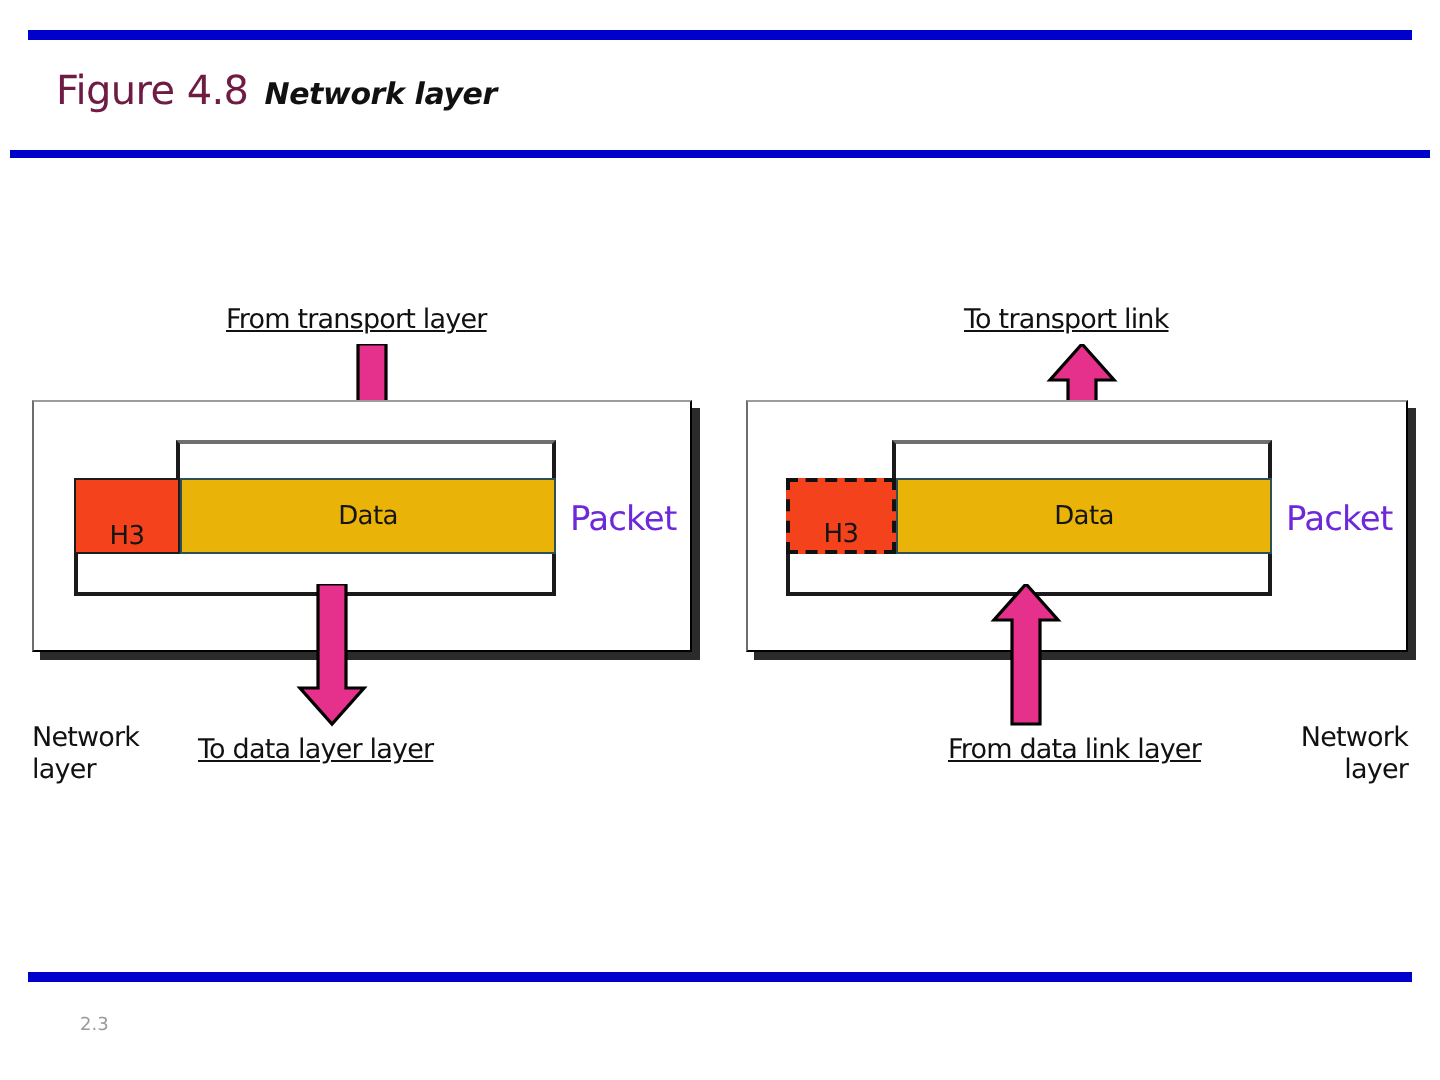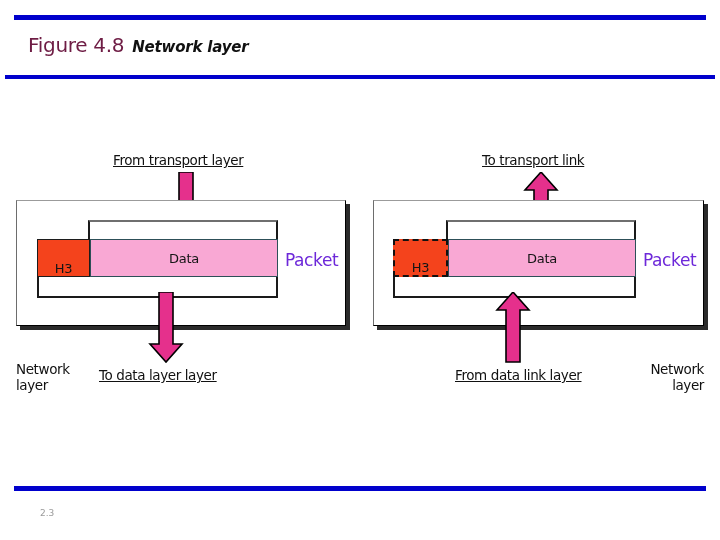--- a/index.html
+++ b/index.html
@@ -117,21 +117,21 @@
     font-size: 13px;
     font-family: "DejaVu Sans", sans-serif;
     color: #151515;
     letter-spacing: -0.3px;
   }
   .hdr-box.solid { border: 1px solid #1c1c1c; }
   .hdr-box.dashed { border: 2px dashed #111111; }
 
   .data-box {
     position: absolute;
-    background: #f9a8d4;
+    background: #eab308;
     border: 1px solid #2d4f58;
     box-sizing: border-box;
     display: flex;
     align-items: center;
     justify-content: center;
     font-size: 13px;
     font-family: "DejaVu Sans", sans-serif;
     color: #151515;
     letter-spacing: -0.3px;
   }
@@ -242,14 +242,14 @@
 
   <div class="layer-label" style="left:604px; top:330px; width:100px; text-align:right;">Network
 layer</div>
 
   <div class="arrow" style="left:495px; top:292px;">
     <svg width="36" height="72" viewBox="0 0 36 72">
       <path d="M18,0 L34,18 L25,18 L25,70 L11,70 L11,18 L2,18 Z" fill="#E5308C" stroke="#000000" stroke-width="1.6" stroke-linejoin="miter"></path>
     </svg>
   </div>
 
-  <div class="cap" style="left:455px; top:367px;">From data link layer</div>
+  <div class="cap" style="left:474px; top:367px;">From data link layer</div>
 </div>
 
 </body></html>

